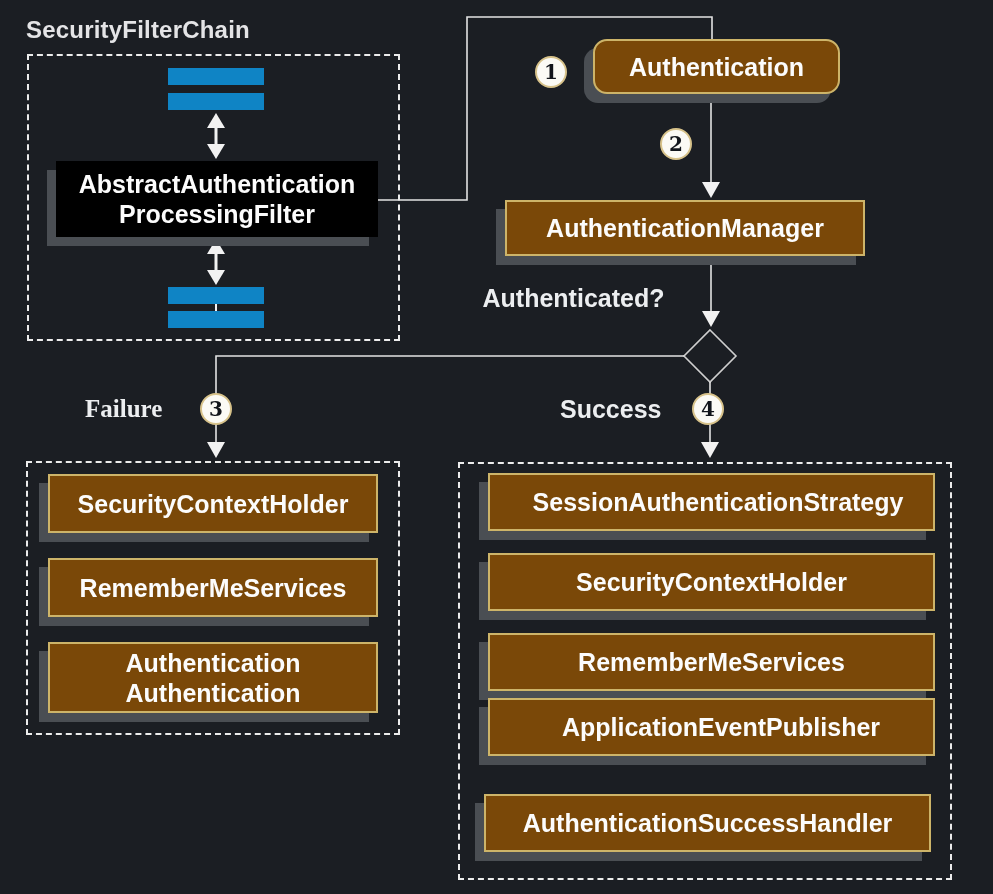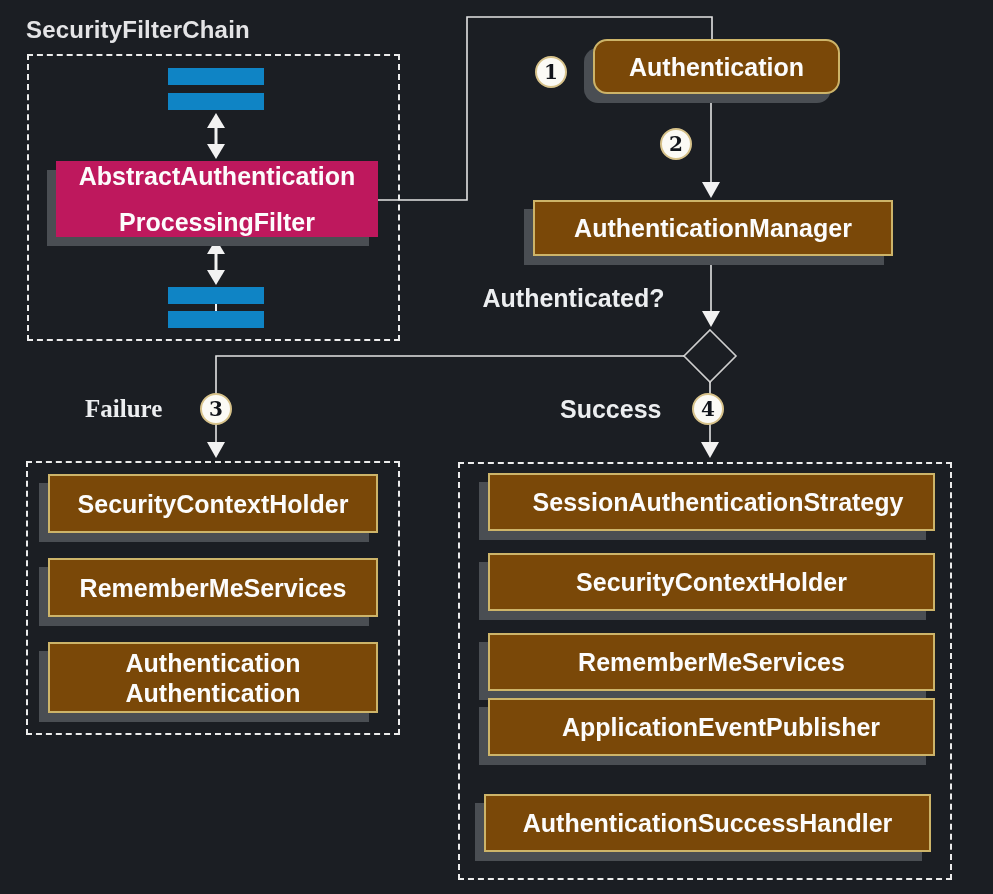--- a/index.html
+++ b/index.html
@@ -18,21 +18,21 @@
     color:#eceef0;font-size:25px;font-weight:700;z-index:3;white-space:nowrap;
   }
   .node{
     display:flex;flex-direction:column;align-items:center;justify-content:center;
     text-align:center;color:#fcfcfc;font-weight:700;font-size:25px;line-height:1.2;
     background:#7a4808;border:2px solid #cdb469;
     box-shadow:-9px 9px 0 0 #4a4e53;z-index:3;
   }
   .node .line{white-space:nowrap;}
   .node.rounded{border-radius:14px;}
-  .node.blue{background:#be185d;border:none;justify-content:space-between;}
+  .node.blue{background:#000000;border:none;}
   .bar{background:#0f84c5;z-index:3;}
   .step-badge{
     display:flex;align-items:center;justify-content:center;
     width:32px;height:32px;border-radius:50%;
     background:#fbfaf5;border:2px solid #d7c28a;
     color:#12151b;font-family:"DejaVu Serif",serif;font-weight:700;font-size:20px;
     z-index:4;
   }
 </style>
 </head>
@@ -88,21 +88,21 @@
   </div>
 
   <div class="abs step-badge" style="left:535px;top:56px;">1</div>
 
   <div class="abs node rounded" style="left:593px;top:39px;width:247px;height:55px;">
     <span class="line">Authentication</span>
   </div>
 
   <div class="abs step-badge" style="left:660px;top:128px;">2</div>
 
-  <div class="abs node" style="left:533px;top:200px;width:360px;height:56px;">
+  <div class="abs node" style="left:505px;top:200px;width:360px;height:56px;">
     <span class="line">AuthenticationManager</span>
   </div>
 
   <div class="abs flow-label" style="left:455px;top:284px;width:237px;text-align:center;">Authenticated?</div>
 
   <div class="abs flow-label" style="left:85px;top:395px;font-family:Liberation Serif, serif;">Failure</div>
   <div class="abs step-badge" style="left:200px;top:393px;">3</div>
 
   <div class="abs flow-label" style="left:560px;top:395px;">Success</div>
   <div class="abs step-badge" style="left:692px;top:393px;">4</div>

